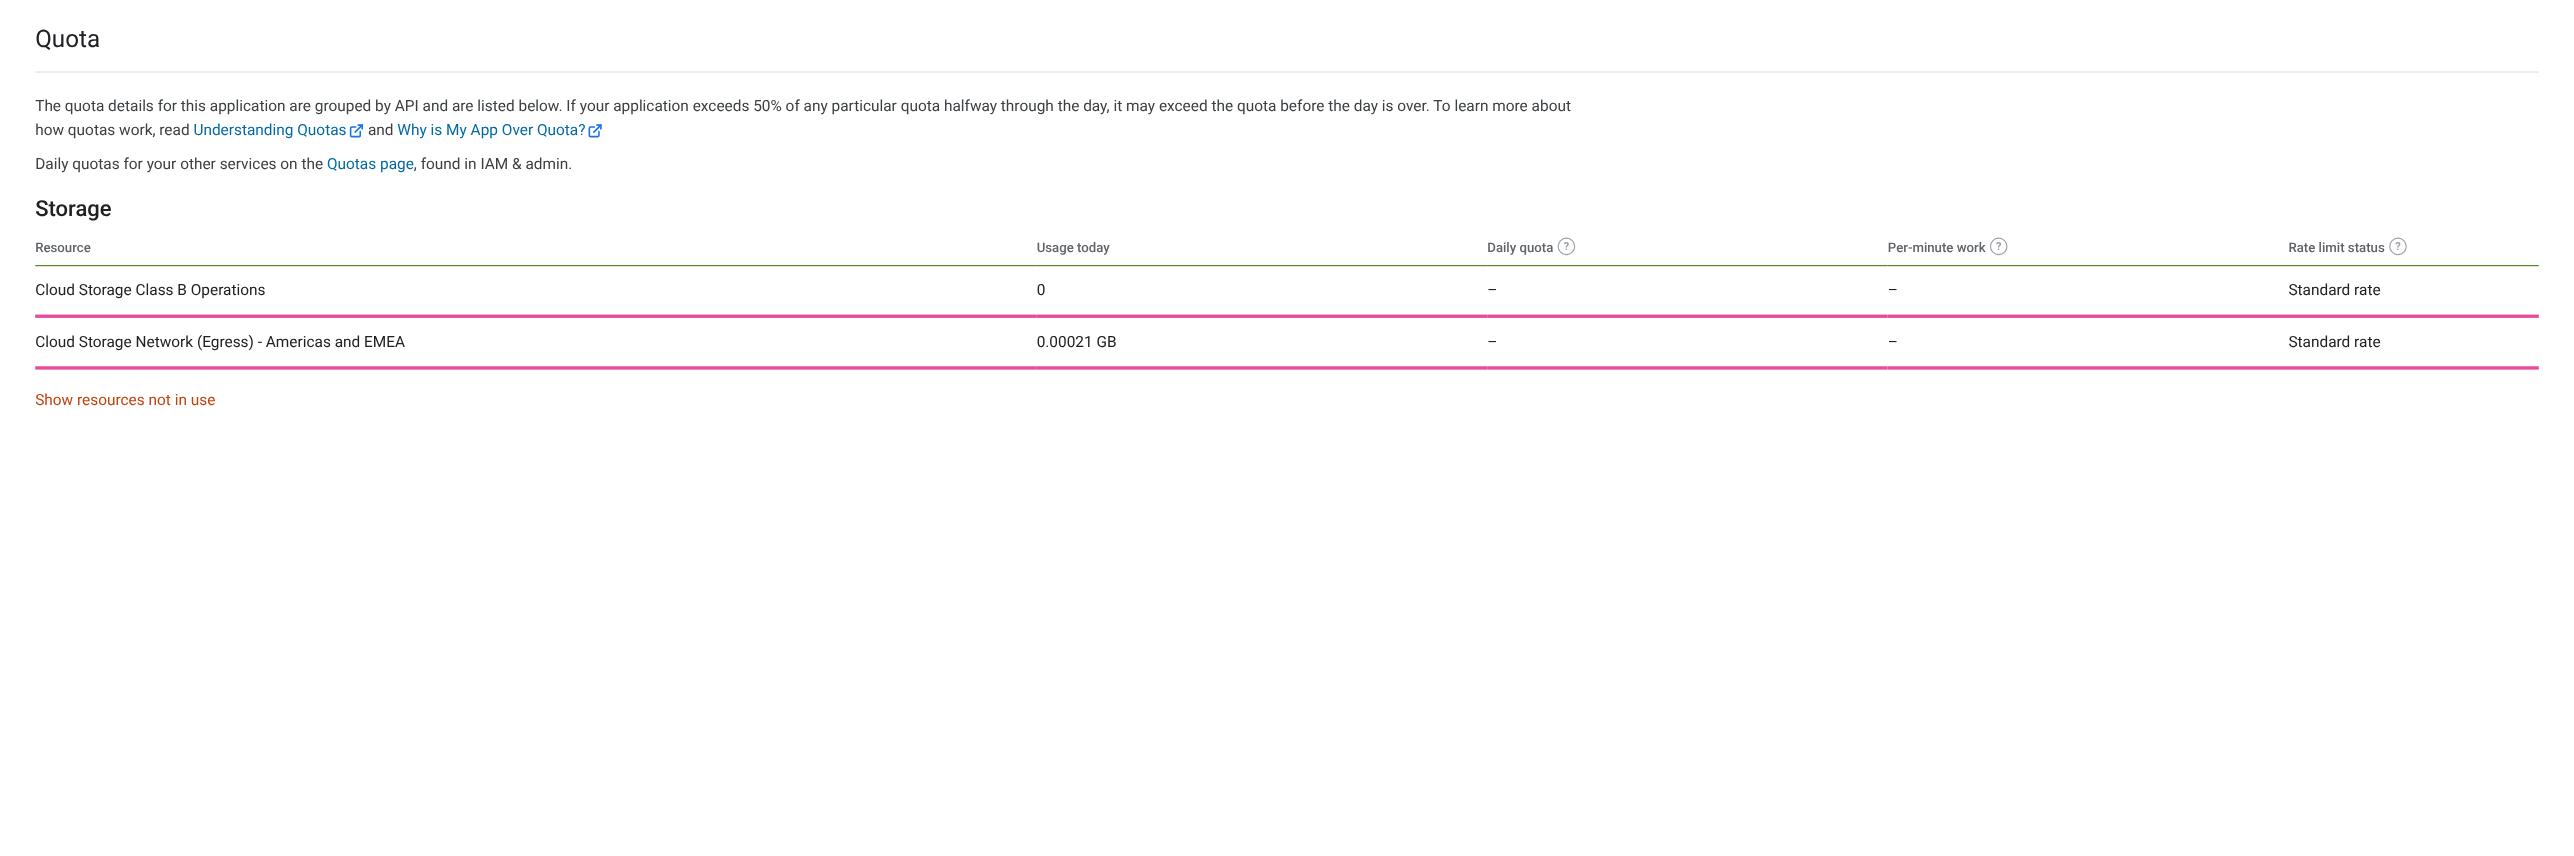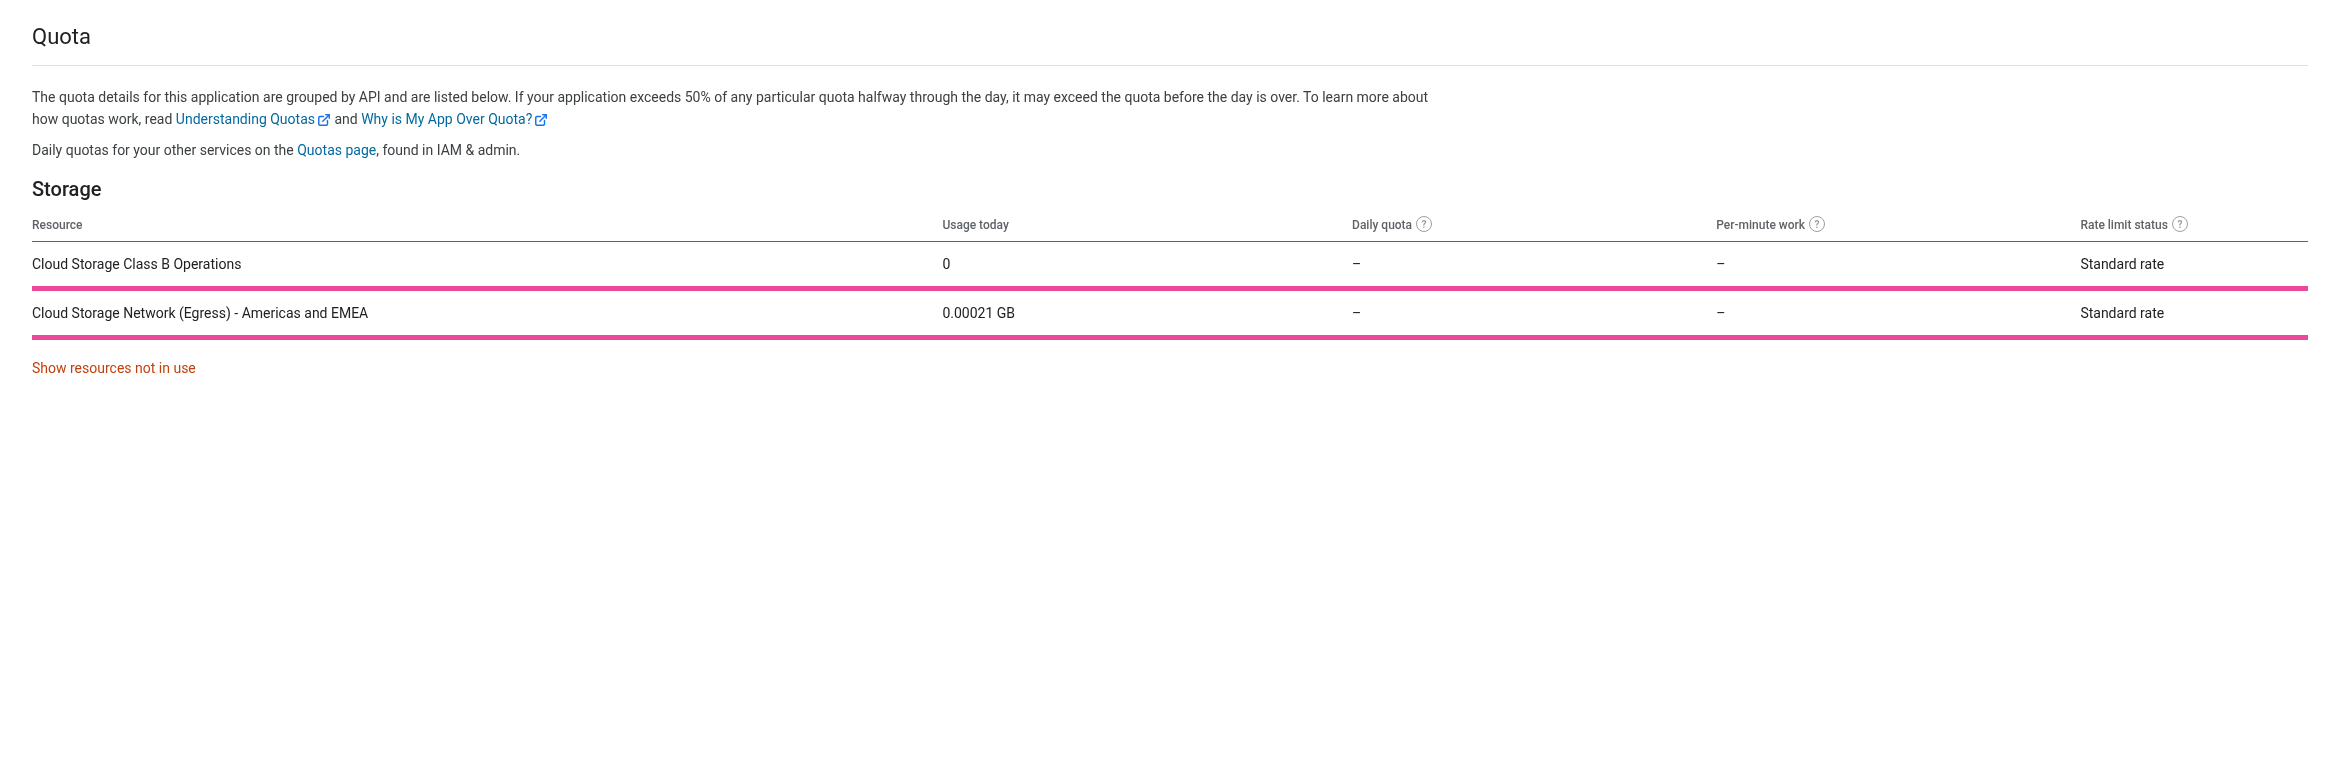--- a/index.html
+++ b/index.html
@@ -83,21 +83,21 @@
       padding: 8px 12px 8px 0;
       border-bottom: 1px solid #4d7c0f;
       white-space: nowrap;
     }
 
     .quota-table td {
       text-align: left;
       font-size: 14px;
       color: #202124;
       padding: 14px 12px 14px 0;
-      border-bottom: 5px solid #ec4899;
+      border-bottom: 3px solid #ec4899;
     }
 
     .quota-table th:first-child,
     .quota-table td:first-child {
       padding-left: 0;
       width: 40%;
     }
 
     .col-resource { width: 38%; }
     .col-usage { width: 18%; }

